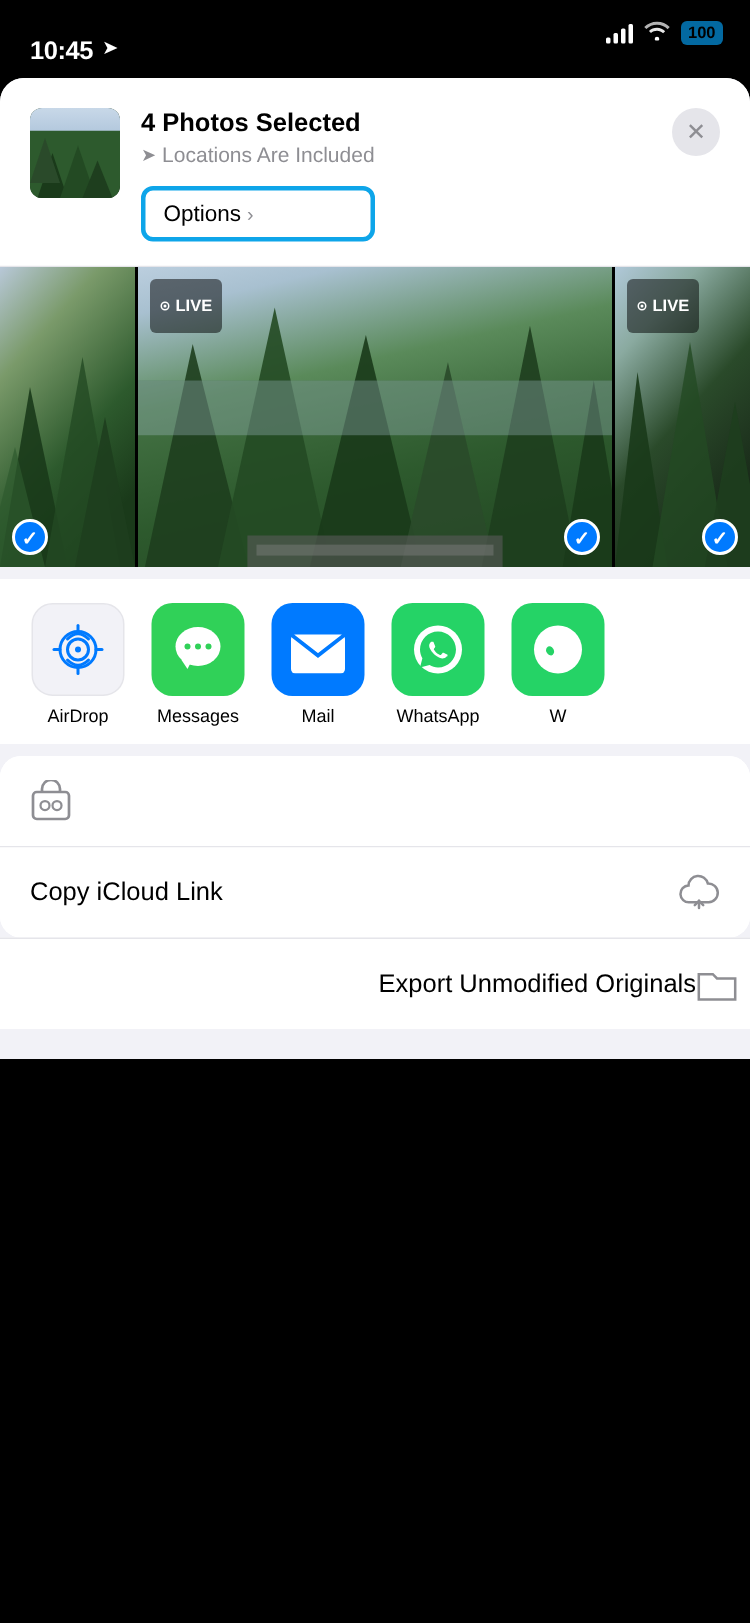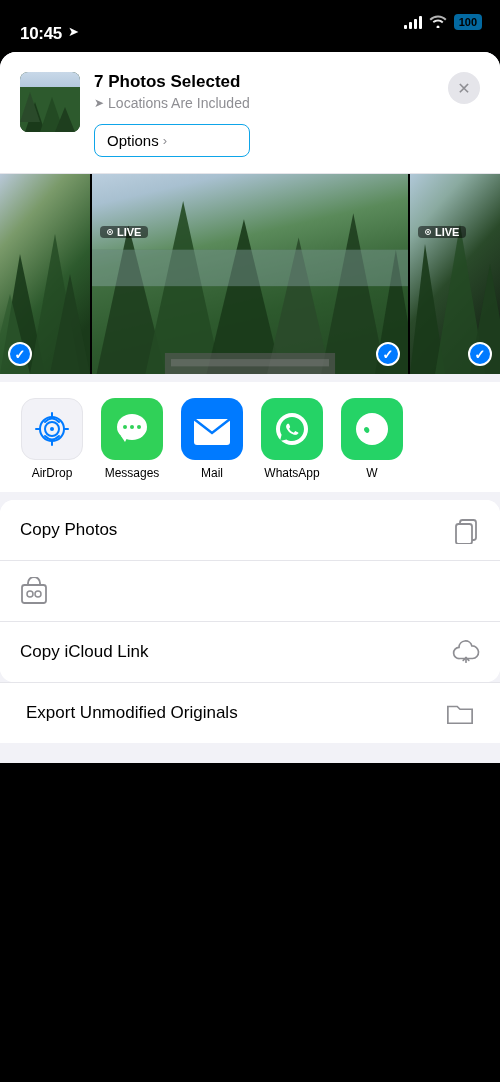--- a/index.html
+++ b/index.html
@@ -118,21 +118,21 @@
       align-items: center;
       gap: 4px;
       color: #8e8e93;
       font-size: 14px;
     }
     .options-btn {
       margin-top: 10px;
       display: flex;
       align-items: center;
       gap: 4px;
-      border: 1px solid #0ea5e9;
+      border: 3px solid #0ea5e9;
       border-radius: 8px;
       padding: 7px 12px;
       background: #fff;
       font-size: 15px;
       color: #000;
       cursor: pointer;
     }
     .options-chevron {
       color: #8e8e93;
       font-size: 13px;
@@ -168,26 +168,25 @@
       flex: 2.5;
     }
     .live-badge {
       position: absolute;
       top: 8px;
       left: 8px;
       background: rgba(0,0,0,0.5);
       color: #fff;
       font-size: 11px;
       font-weight: 600;
-      padding: 0 7px;
+      padding: 12px 7px;
       border-radius: 4px;
       display: flex;
       align-items: center;
       gap: 4px;
-      margin-top: 44px;
     }
     .live-dot {
       width: 6px;
       height: 6px;
       border: 1.5px solid #fff;
       border-radius: 50%;
       display: flex;
       align-items: center;
       justify-content: center;
     }
@@ -302,22 +301,22 @@
       height: 28px;
       display: flex;
       align-items: center;
       justify-content: center;
     }
 
     
     .action-item-partial {
       display: flex;
       align-items: center;
-      justify-content: space-between;
-      padding: 16px 26px;
+      justify-content: flex-end;
+      padding: 16px 8px;
       background: #fff;
       border-top: 1px solid #e5e5ea;
       overflow: hidden;
     }
     .partial-label {
       font-size: 17px;
       color: #000;
     }
 
     .bottom-gap {
@@ -359,21 +358,21 @@
         <div class="thumbnail-sky"></div>
         <svg style="position:absolute;bottom:0;left:0;width:100%;height:75%" viewBox="0 0 60 45" preserveAspectRatio="none">
           <rect width="60" height="45" fill="#2d5a2d"></rect>
           <polygon points="5,45 15,15 25,45" fill="#1a3a1a"></polygon>
           <polygon points="20,45 32,10 44,45" fill="#234a23"></polygon>
           <polygon points="35,45 45,20 55,45" fill="#1e3e1e"></polygon>
           <polygon points="0,35 10,5 20,35" fill="#2a4a2a"></polygon>
         </svg>
       </div>
       <div class="header-info">
-        <div class="header-title">7 Photos Selected</div>
+        <div class="header-title">4 Photos Selected</div>
         <div class="header-subtitle">
           <span style="font-size:12px;">➤</span>
           <span>Locations Are Included</span>
         </div>
         <button class="options-btn">
           <span>Options</span>
           <span class="options-chevron">›</span>
         </button>
       </div>
     </div>
@@ -529,29 +528,20 @@
           </svg>
         </div>
         <span class="share-icon-label">W</span>
       </div>
 
     </div>
   </div>
 
   <div class="action-list">
 
-    <div class="action-item">
-      <span class="action-label">Copy Photos</span>
-      <div class="action-icon">
-        <svg width="26" height="28" viewBox="0 0 26 28" fill="none">
-          <rect x="7" y="4" width="16" height="20" rx="2.5" stroke="#8e8e93" stroke-width="1.8" fill="none"></rect>
-          <rect x="3" y="8" width="16" height="20" rx="2.5" stroke="#8e8e93" stroke-width="1.8" fill="white"></rect>
-        </svg>
-      </div>
-    </div>
 
     <div class="action-item">
       <div class="action-icon">
         <svg width="28" height="28" viewBox="0 0 28 28" fill="none">
           <rect x="2" y="8" width="24" height="18" rx="2.5" stroke="#8e8e93" stroke-width="1.8" fill="none"></rect>
           <path d="M8 8V6a6 6 0 0 1 12 0v2" stroke="#8e8e93" stroke-width="1.8" fill="none"></path>
           <circle cx="10" cy="17" r="3" stroke="#8e8e93" stroke-width="1.5" fill="none"></circle>
           <circle cx="18" cy="17" r="3" stroke="#8e8e93" stroke-width="1.5" fill="none"></circle>
         </svg>
       </div>

